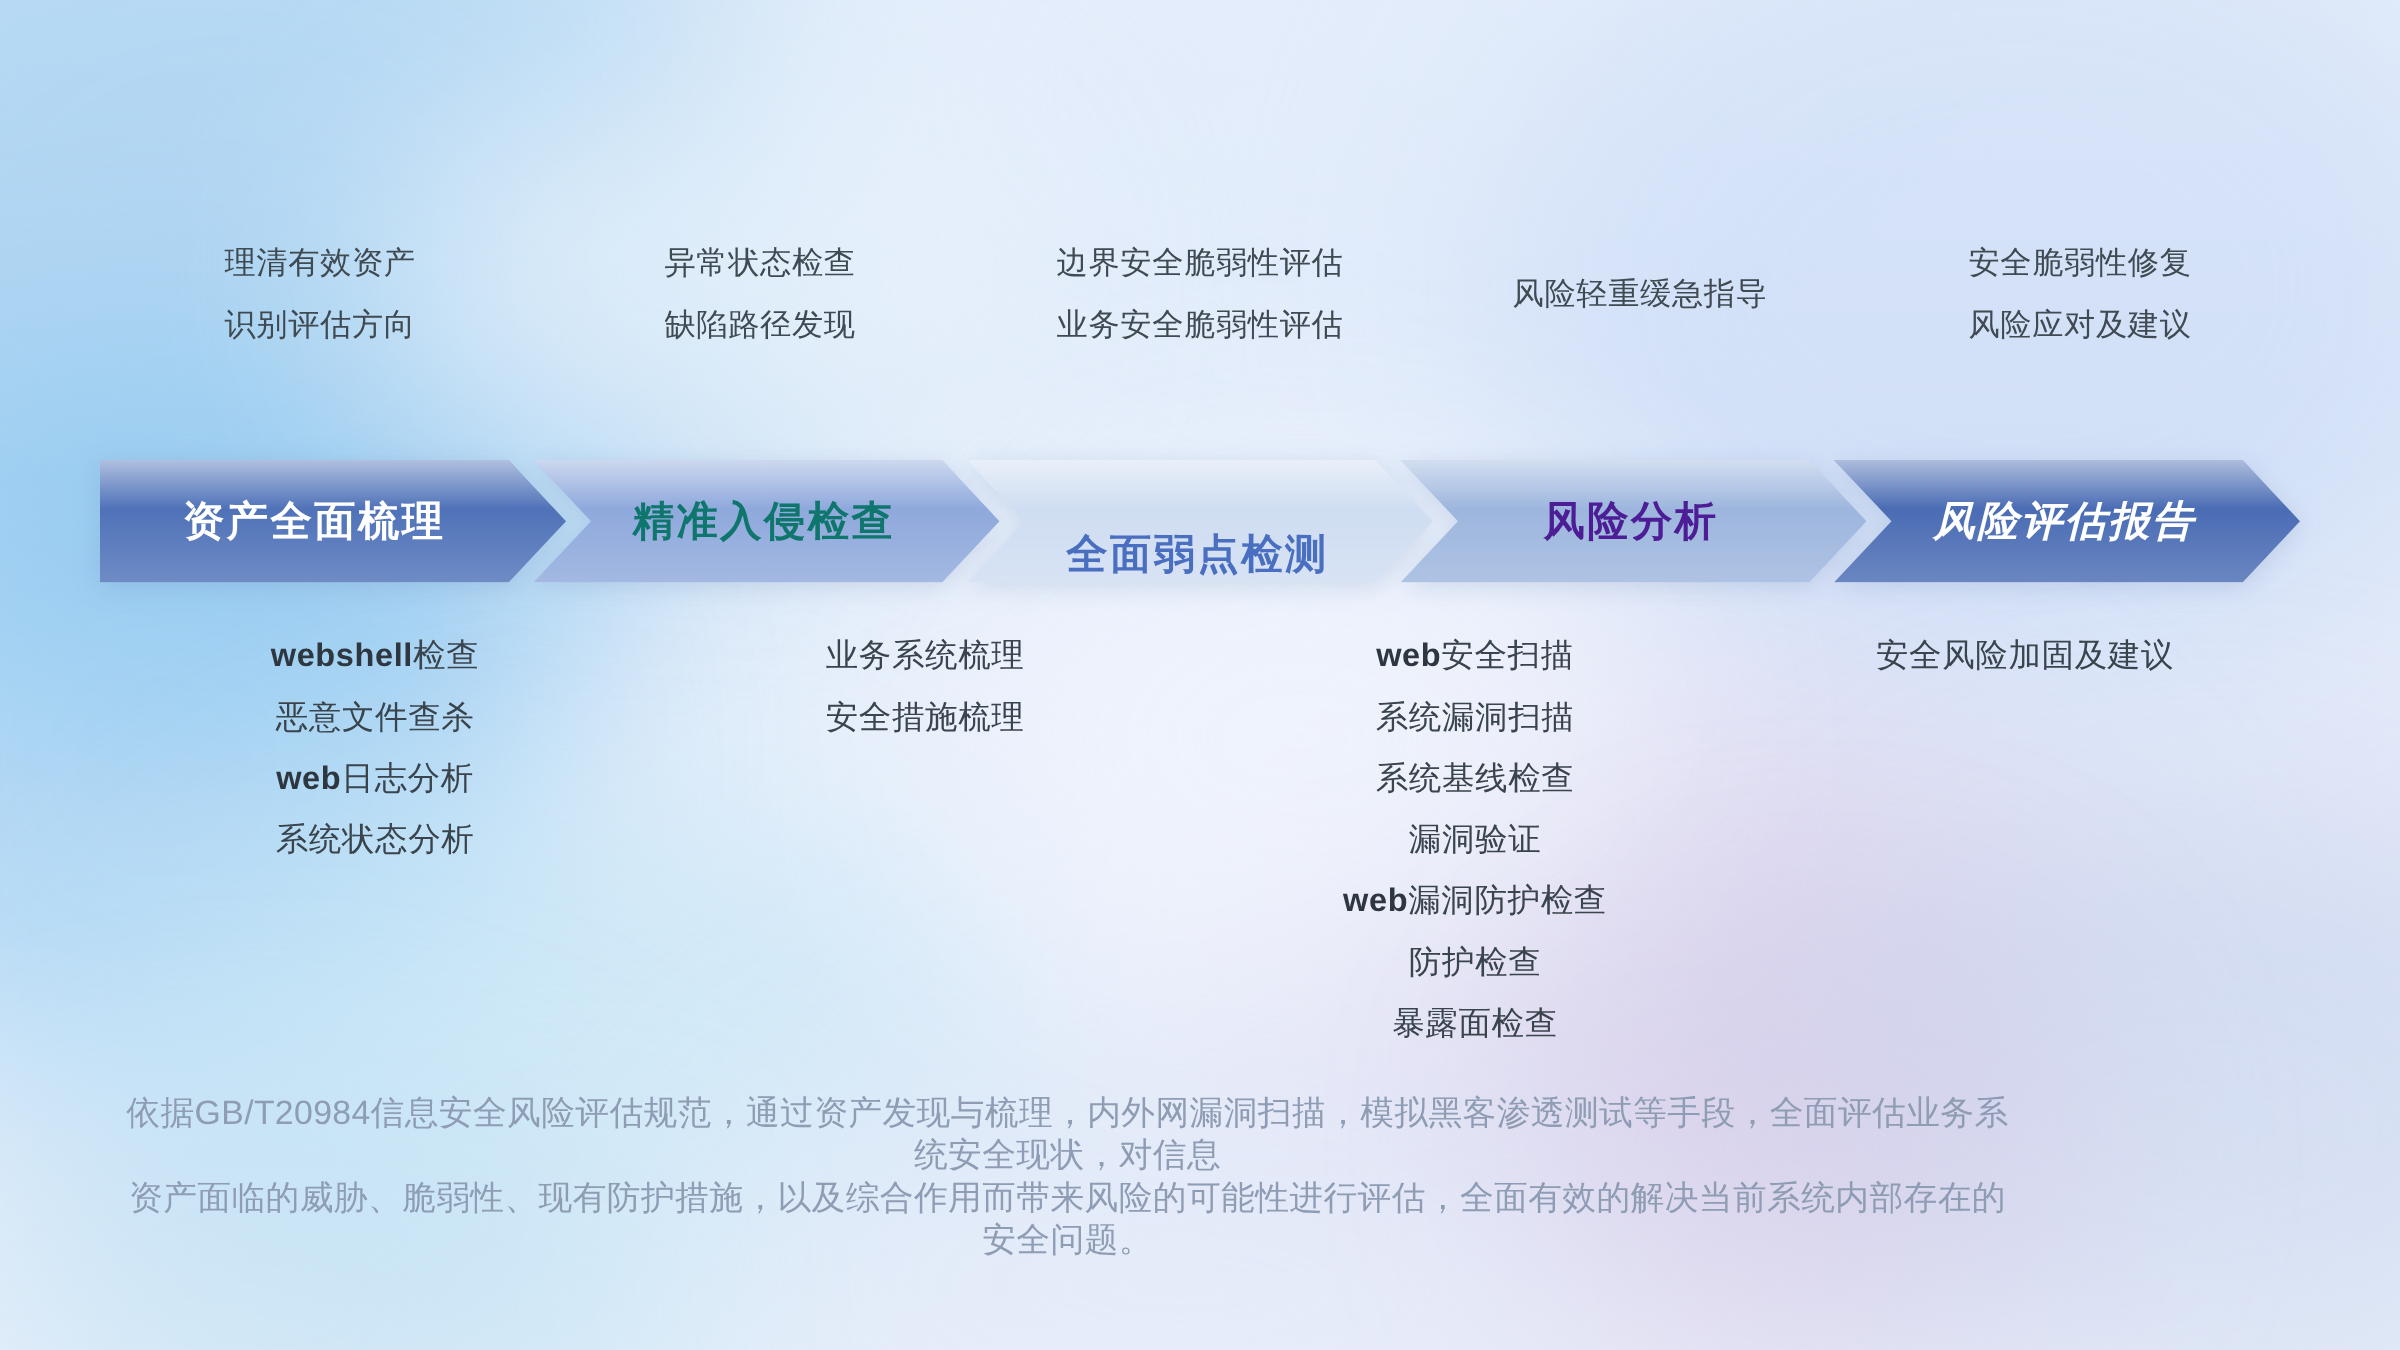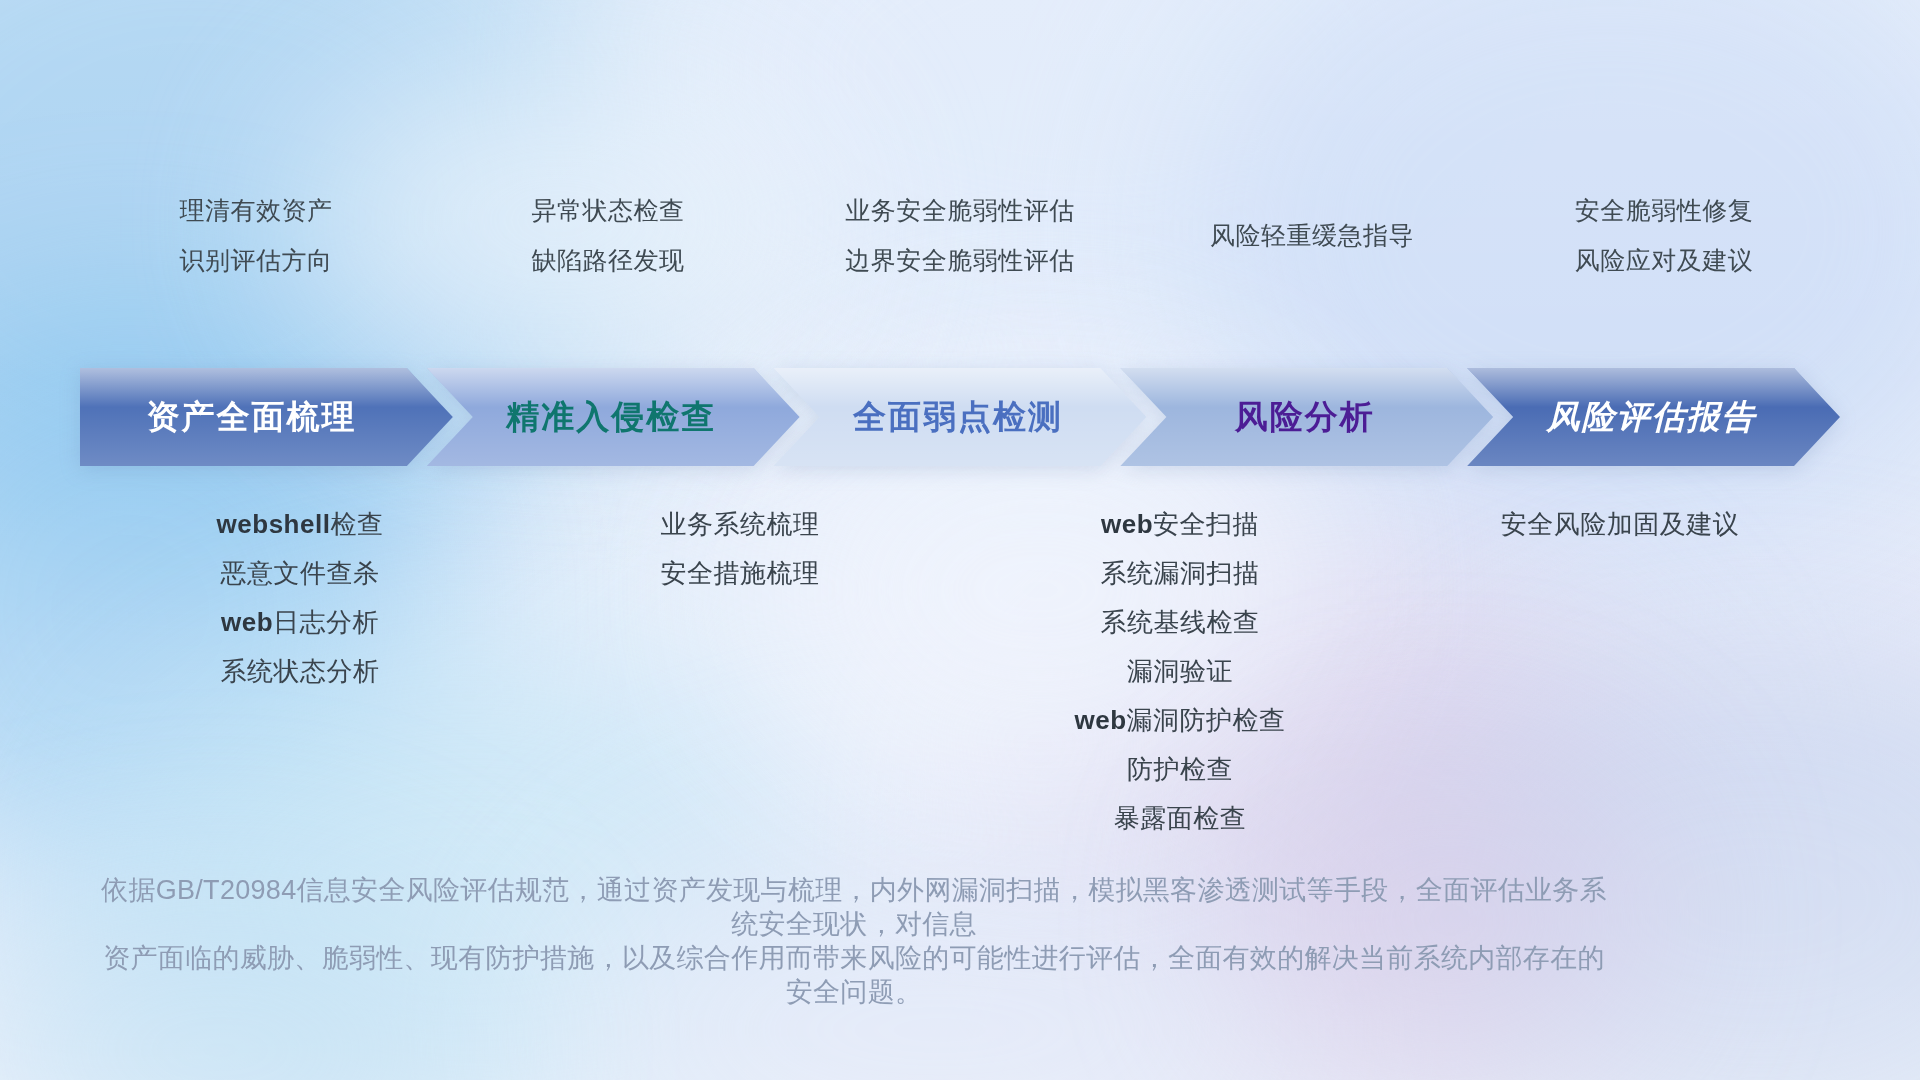--- a/index.html
+++ b/index.html
@@ -123,22 +123,22 @@
   <div class="row-top" id="row-top">
       <div class="col col-top">
         <div class="note">理清有效资产</div>
         <div class="note">识别评估方向</div>
       </div>
       <div class="col col-top">
         <div class="note">异常状态检查</div>
         <div class="note">缺陷路径发现</div>
       </div>
       <div class="col col-top">
+        <div class="note">边界安全脆弱性评估</div>
         <div class="note">业务安全脆弱性评估</div>
-        <div class="note">边界安全脆弱性评估</div>
       </div>
       <div class="col col-top center-v">
         <div class="note">风险轻重缓急指导</div>
       </div>
       <div class="col col-top">
         <div class="note">安全脆弱性修复</div>
         <div class="note">风险应对及建议</div>
       </div>
     </div>
 
@@ -146,21 +146,21 @@
       <div class="arrow first" style="z-index: 10;">
         <div class="shape" style="background: linear-gradient(rgb(79, 114, 184) 0%, rgb(79, 114, 184) 60%, rgb(79, 114, 184) 100%);"></div>
         <div class="shape-edge" style="clip-path: polygon(0px 0px, calc(100% - 46px) 0px, 100% 50%, calc(100% - 46px) 100%, 0px 100%);"></div>
         <div class="label" style="color: rgb(255, 255, 255);">资产全面梳理</div>
       </div>
       <div class="arrow notch" style="z-index: 9;">
         <div class="shape" style="background: linear-gradient(rgb(143, 169, 220) 0%, rgb(143, 169, 220) 60%, rgb(143, 169, 220) 100%);"></div>
         <div class="shape-edge" style="clip-path: polygon(0px 0px, calc(100% - 46px) 0px, 100% 50%, calc(100% - 46px) 100%, 0px 100%, 46px 50%);"></div>
         <div class="label" style="color: #0f766e;">精准入侵检查</div>
       </div>
-      <div class="arrow notch" style="z-index: 8;">
+      <div class="arrow notch" style="z-index: 8; align-items: flex-end;">
         <div class="shape" style="background: linear-gradient(rgb(207, 221, 242) 0%, rgb(207, 221, 242) 60%, rgb(207, 221, 242) 100%);"></div>
         <div class="shape-edge" style="clip-path: polygon(0px 0px, calc(100% - 46px) 0px, 100% 50%, calc(100% - 46px) 100%, 0px 100%, 46px 50%);"></div>
         <div class="label" style="color: rgb(74, 111, 192);">全面弱点检测</div>
       </div>
       <div class="arrow notch" style="z-index: 7;">
         <div class="shape" style="background: linear-gradient(rgb(157, 182, 222) 0%, rgb(157, 182, 222) 60%, rgb(157, 182, 222) 100%);"></div>
         <div class="shape-edge" style="clip-path: polygon(0px 0px, calc(100% - 46px) 0px, 100% 50%, calc(100% - 46px) 100%, 0px 100%, 46px 50%);"></div>
         <div class="label" style="color: #4c1d95;">风险分析</div>
       </div>
       <div class="arrow notch" style="z-index: 6; font-style: italic;">

